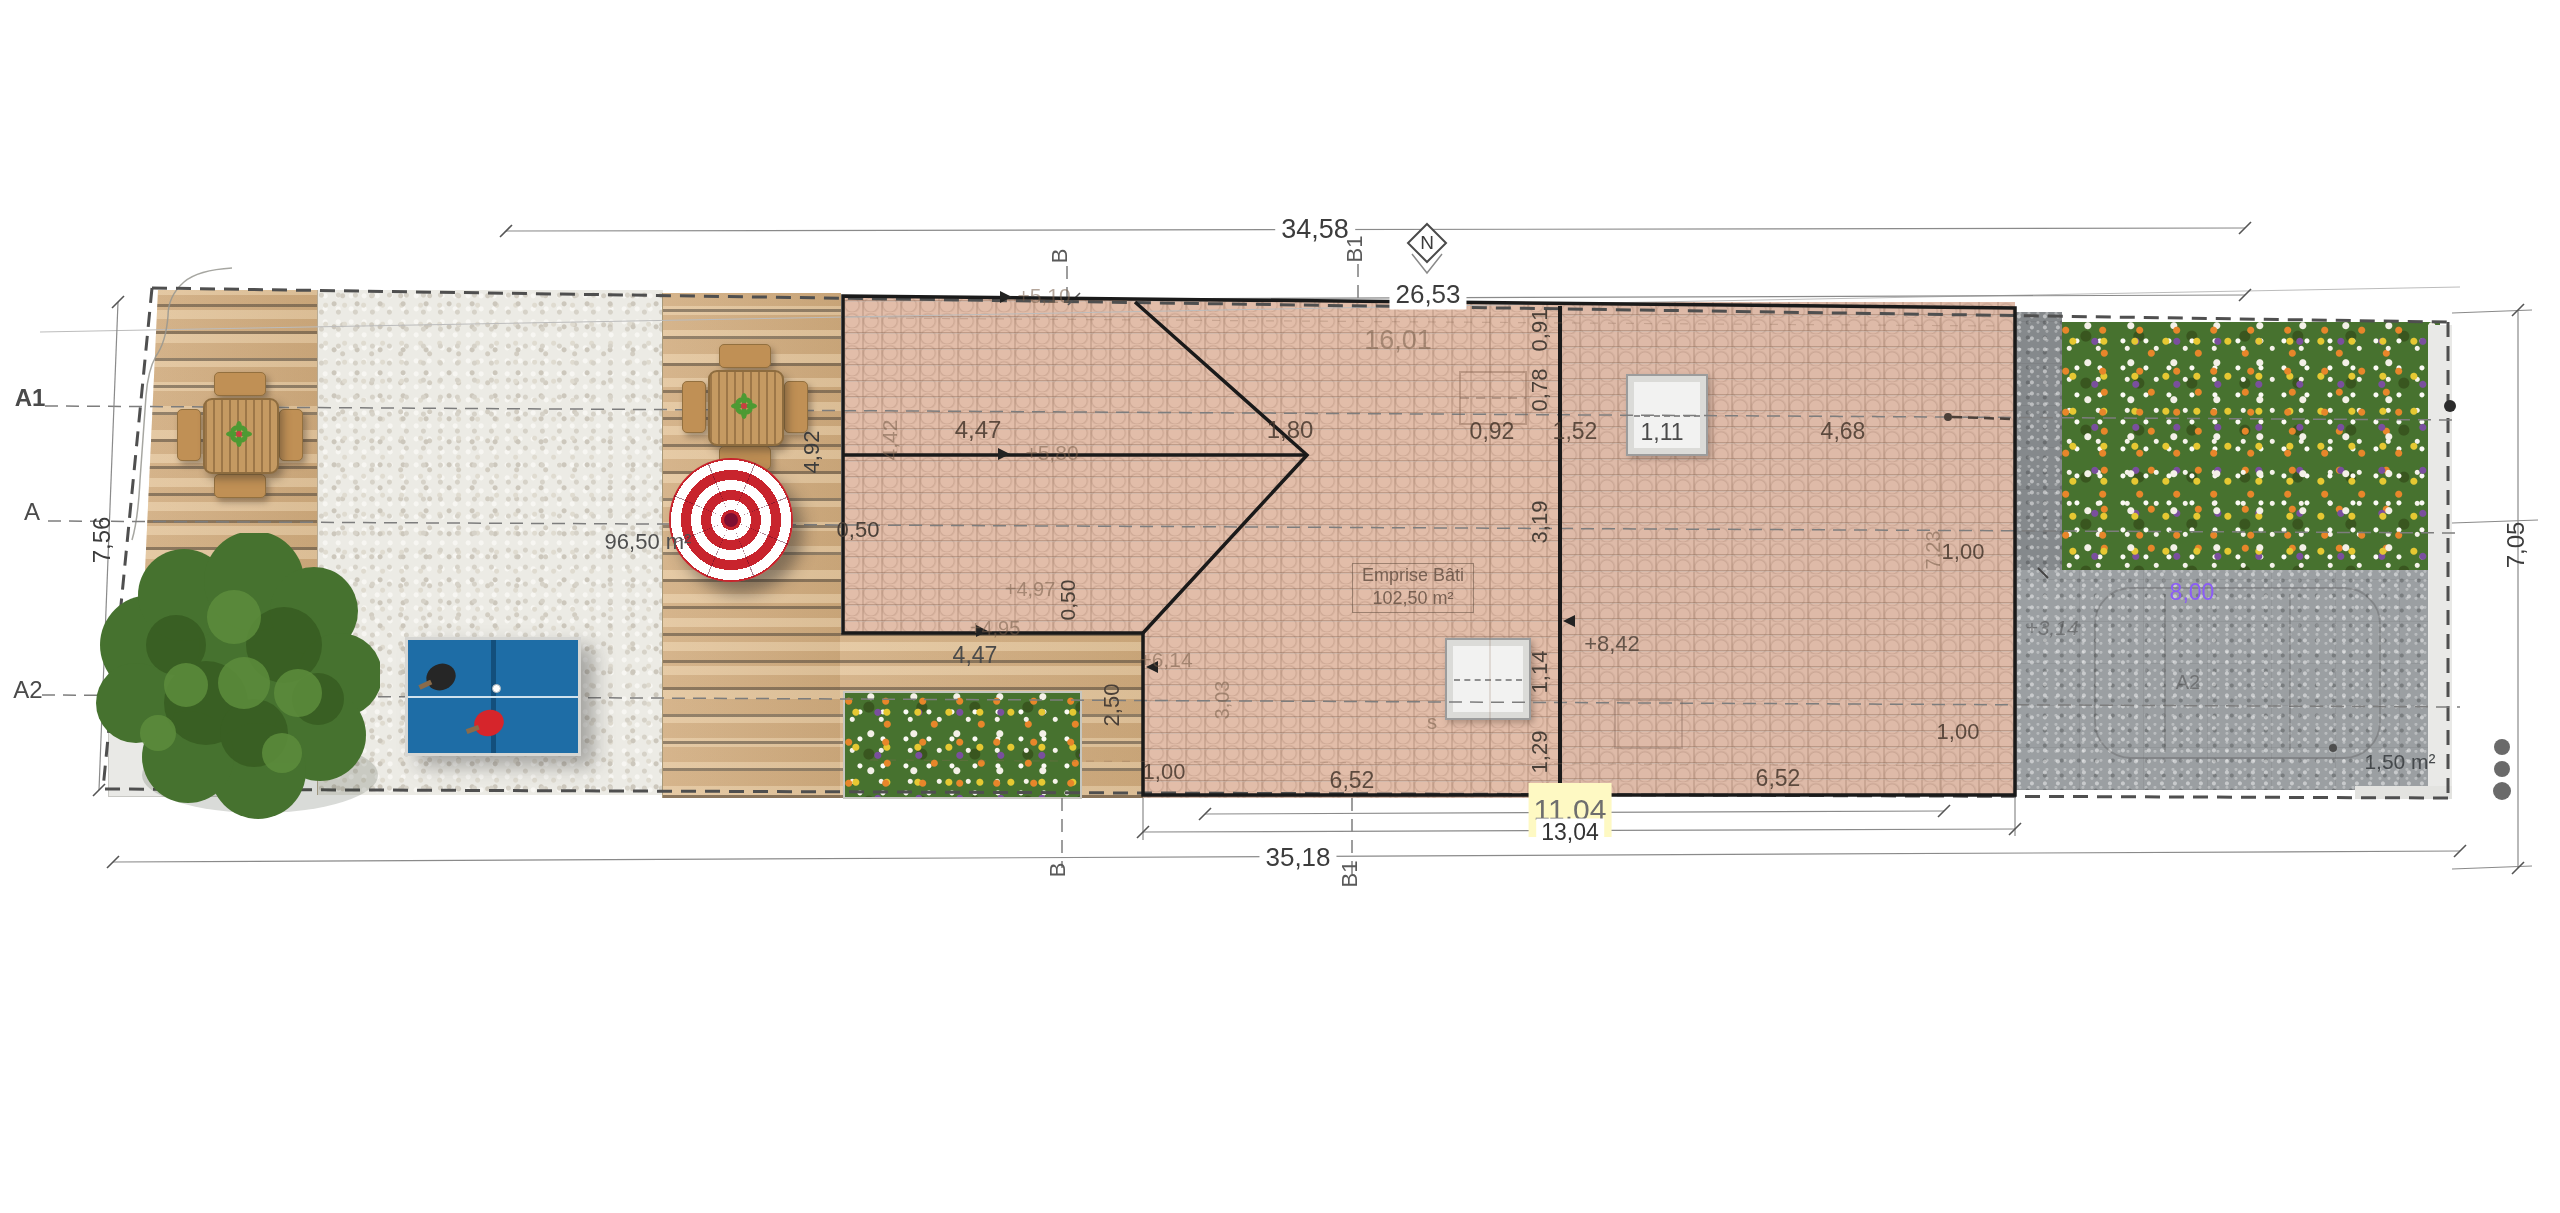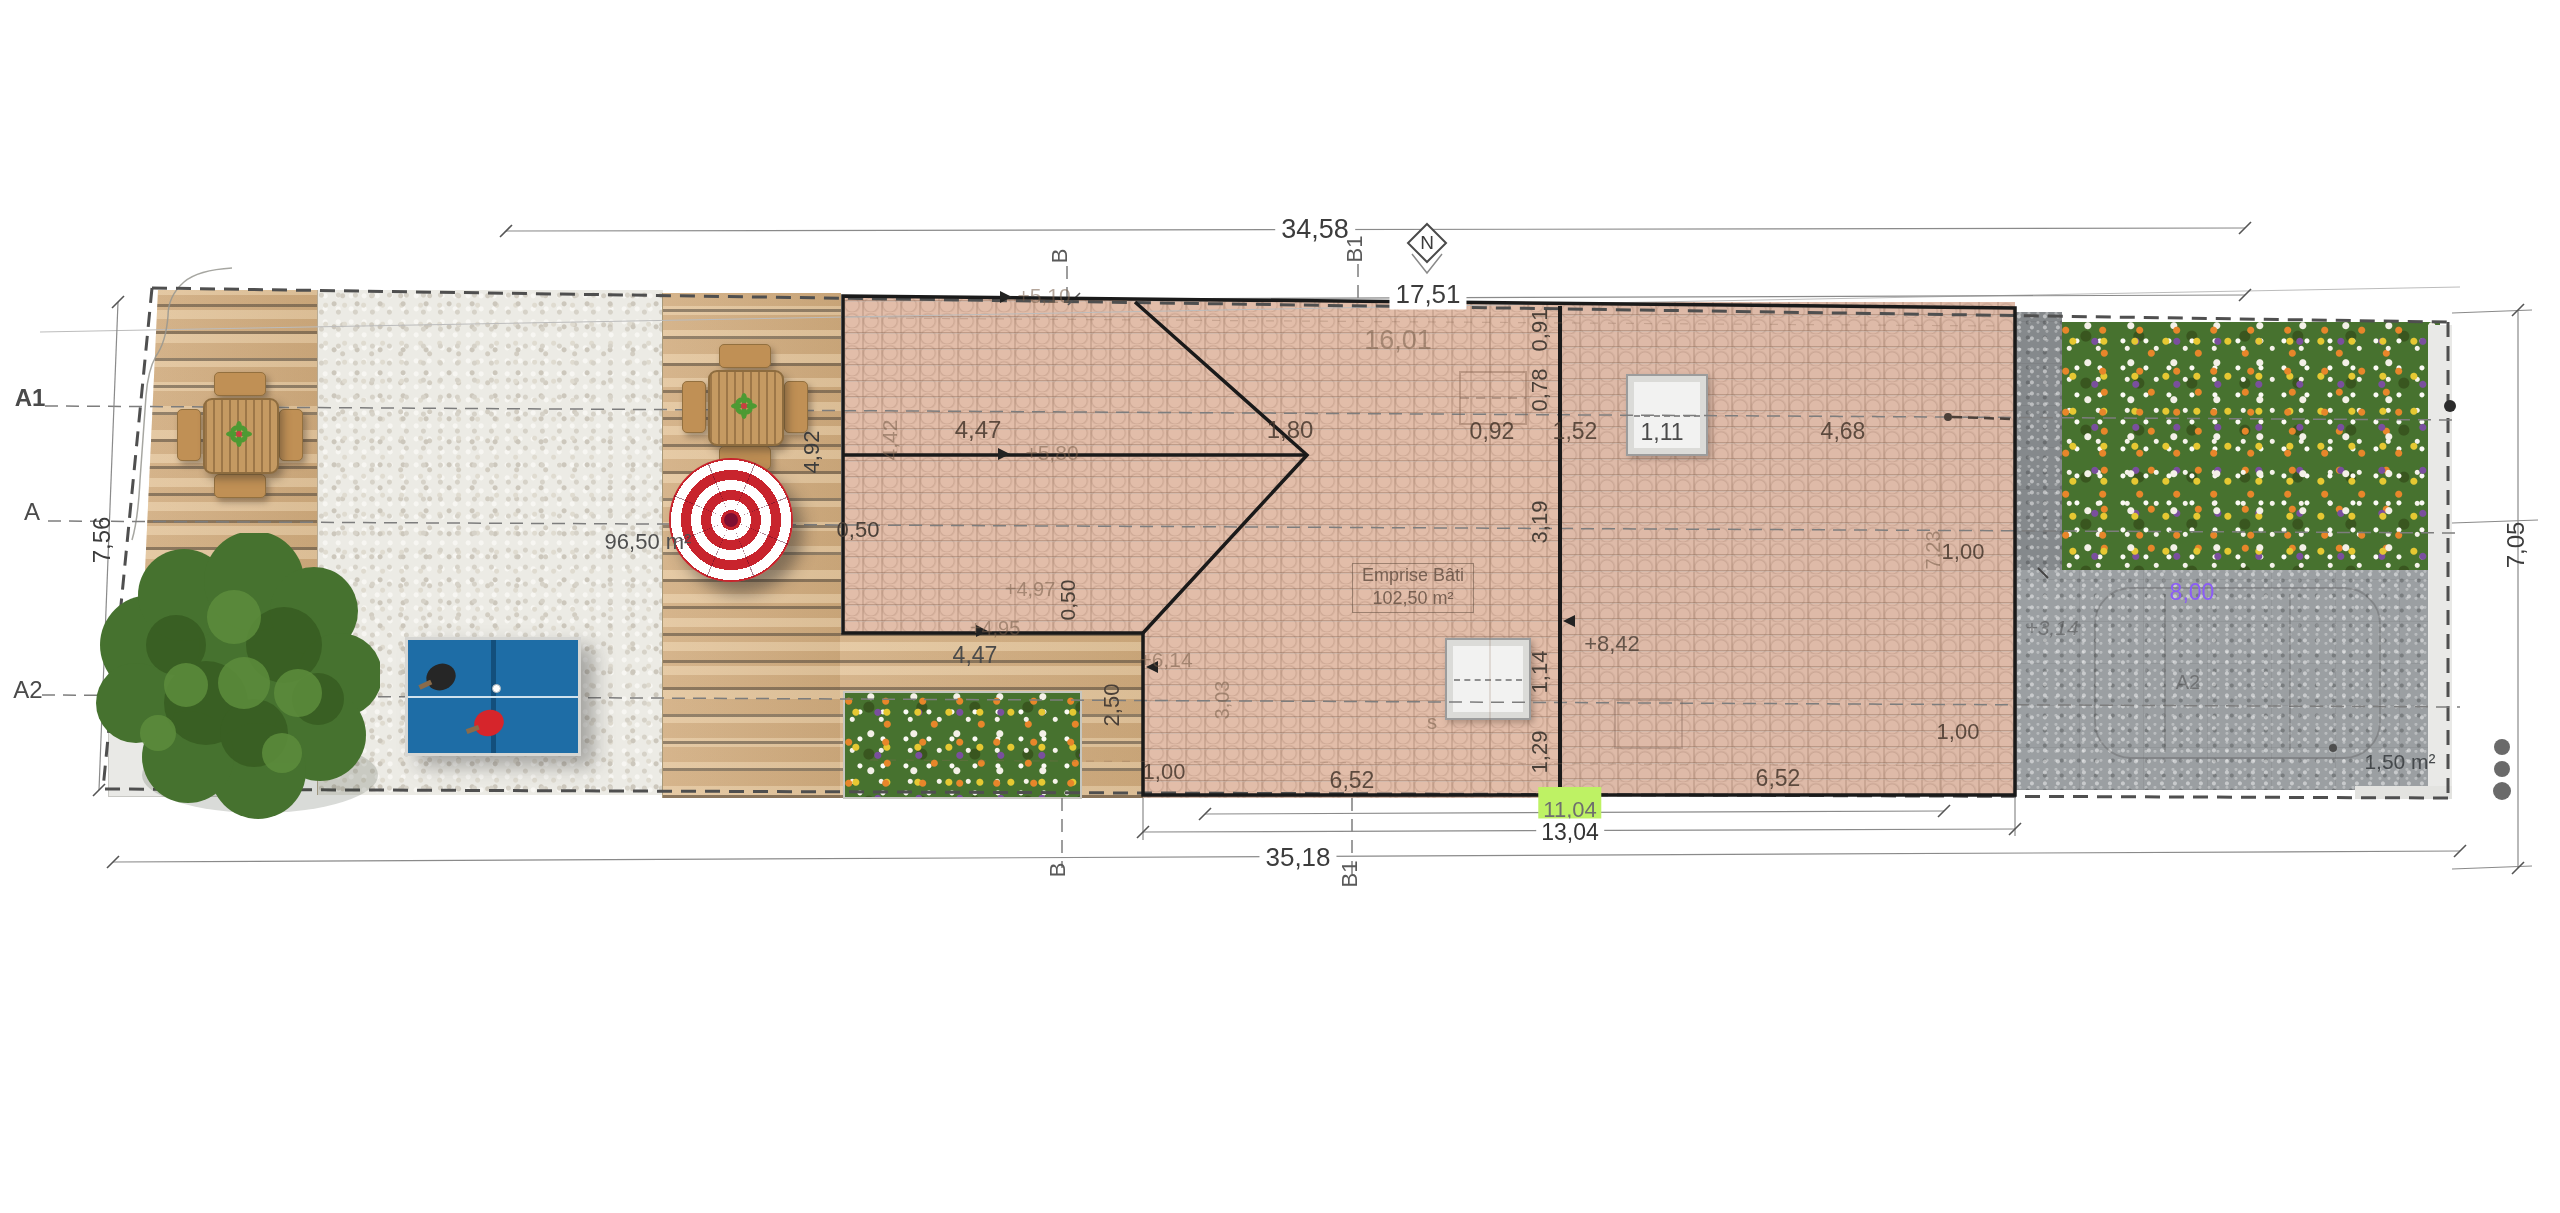--- a/index.html
+++ b/index.html
@@ -291,21 +291,21 @@
       <rect x="2095" y="588" width="285" height="170" rx="36"></rect>
       <line x1="2165" y1="594" x2="2165" y2="752"></line>
       <line x1="2290" y1="594" x2="2290" y2="752"></line>
     </g>
 
     <polygon points="1427,224 1446,243 1427,262 1408,243" fill="#fff" stroke="#4a4a4a" stroke-width="2"></polygon>
     <path d="M1412,254 L1427,273 L1442,254" fill="none" stroke="#8a8a8a" stroke-width="1.5"></path>
   </svg>
 
   <div class="lbl bgw" style="left:1315px;top:229px;font-size:27px;">34,58</div>
-  <div class="lbl bgw" style="left:1428px;top:294px;font-size:26px;">17,51</div>
+  <div class="lbl bgw" style="left:1428px;top:294px;font-size:26px;">26,53</div>
   <div class="lbl" style="left:1427px;top:243px;font-size:19px;color:#3c3c3c;z-index:10;">N</div>
 
   <div class="lbl rot" style="left:1060px;top:256px;font-size:22px;color:#5a5a5a;">B</div>
   <div class="lbl rot" style="left:1355px;top:249px;font-size:22px;color:#5a5a5a;">B1</div>
   <div class="lbl rot" style="left:1058px;top:870px;font-size:22px;color:#5a5a5a;">B</div>
   <div class="lbl rot" style="left:1350px;top:874px;font-size:22px;color:#5a5a5a;">B1</div>
 
   <div class="lbl" style="left:30px;top:398px;font-size:24px;color:#4a4a4a;font-weight:bold;">A1</div>
   <div class="lbl" style="left:32px;top:512px;font-size:24px;color:#4a4a4a;">A</div>
   <div class="lbl" style="left:28px;top:690px;font-size:24px;color:#4a4a4a;">A2</div>
@@ -341,21 +341,21 @@
   <div class="lbl rot" style="left:1540px;top:752px;font-size:22px;color:#4a4038;">1,29</div>
   <div class="lbl faint" style="left:1432px;top:722px;font-size:20px;">s</div>
 
   <div class="lbl" style="left:1963px;top:552px;font-size:22px;color:rgba(70,55,45,.85);">1,00</div>
   <div class="lbl rot faint" style="left:1933px;top:550px;font-size:20px;">7,23</div>
   <div class="lbl" style="left:1958px;top:732px;font-size:22px;color:rgba(70,55,45,.85);">1,00</div>
   <div class="lbl" style="left:1164px;top:772px;font-size:22px;color:rgba(70,55,45,.85);">1,00</div>
   <div class="lbl" style="left:1352px;top:780px;font-size:23px;color:rgba(70,55,45,.85);">6,52</div>
   <div class="lbl" style="left:1778px;top:778px;font-size:23px;color:rgba(70,55,45,.85);">6,52</div>
 
-  <div class="lbl" style="left:1570px;top:810px;font-size:22px;color:#6e6e6e;background:#bef264;padding:10px 5px;">11,04</div>
+  <div class="lbl" style="left:1570px;top:810px;font-size:30px;color:#6e6e6e;background:#fef9c3;padding:10px 5px;">11,04</div>
   <div class="lbl" style="left:1570px;top:832px;font-size:23px;color:#333;background:#fff;padding:0 5px;">13,04</div>
   <div class="lbl bgw" style="left:1298px;top:857px;font-size:26px;">35,18</div>
 
   <div class="lbl rot" style="left:1068px;top:600px;font-size:21px;color:#4a4038;">0,50</div>
   <div class="lbl" style="left:975px;top:655px;font-size:23px;color:#4a4a4a;">4,47</div>
   <div class="lbl rot" style="left:1112px;top:705px;font-size:22px;color:#4a4038;">2,50</div>
   <div class="lbl faint" style="left:1166px;top:660px;font-size:21px;">+6,14</div>
   <div class="lbl faint" style="left:995px;top:628px;font-size:20px;">+4,95</div>
   <div class="lbl faint" style="left:1030px;top:589px;font-size:20px;">+4,97</div>
   <div class="lbl rot faint" style="left:1222px;top:700px;font-size:20px;">3,03</div>

